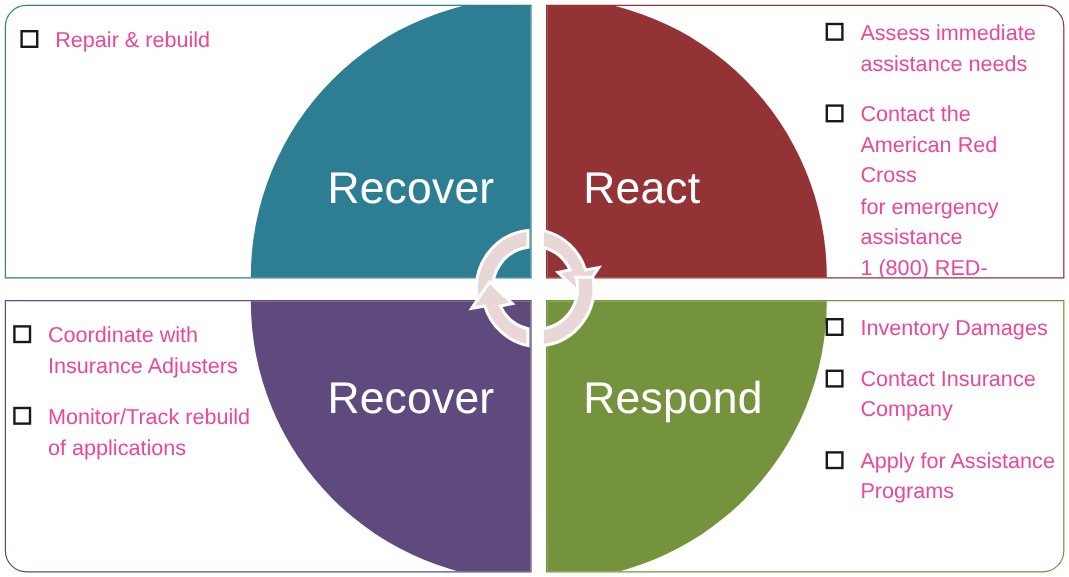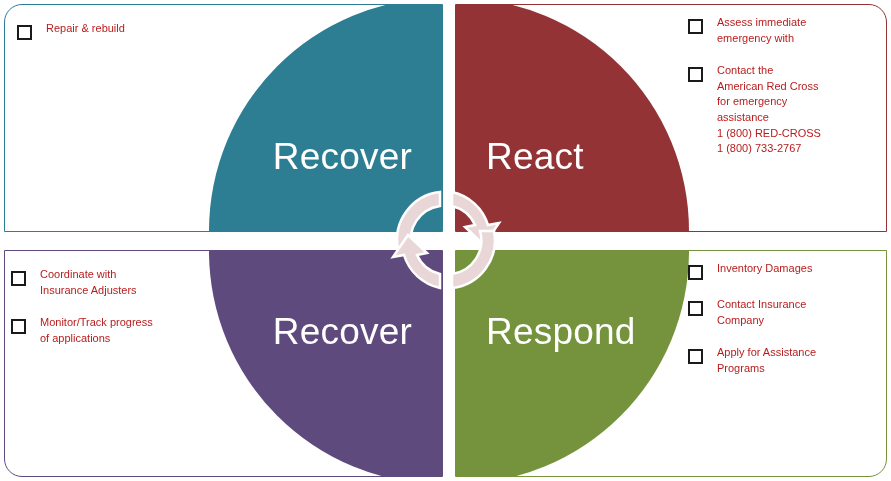--- a/index.html
+++ b/index.html
@@ -97,23 +97,23 @@
   .checkbox-icon {
     flex: 0 0 auto;
     width: 11px;
     height: 11px;
     border: 2px solid #1a1a1a;
     margin-top: 4px;
     margin-right: 14px;
     background: transparent;
   }
   .check-text {
-    font-size: 11px;
+    font-size: 18px;
     line-height: 1.42;
-    color: #b91c1c;
+    color: #ec4899;
     white-space: pre-line;
   }
 
   
   #cycle-arrows {
     position: absolute;
     left: 389px;
     top: 183px;
     width: 114px;
     height: 114px;
@@ -136,21 +136,21 @@
     </ul>
   </div>
 
   <div class="quad quad-tr">
     <div class="wedge"></div>
     <div class="q-title">React</div>
     <ul class="checklist">
       <li class="check-item">
         <span class="checkbox-icon"></span>
         <span class="check-text">Assess immediate
-emergency with</span>
+assistance needs</span>
       </li>
       <li class="check-item">
         <span class="checkbox-icon"></span>
         <span class="check-text">Contact the
 American Red Cross
 for emergency
 assistance
 1 (800) RED-CROSS
 1 (800) 733-2767</span>
       </li>
@@ -161,21 +161,21 @@
     <div class="wedge"></div>
     <div class="q-title">Recover</div>
     <ul class="checklist">
       <li class="check-item">
         <span class="checkbox-icon"></span>
         <span class="check-text">Coordinate with
 Insurance Adjusters</span>
       </li>
       <li class="check-item">
         <span class="checkbox-icon"></span>
-        <span class="check-text">Monitor/Track progress
+        <span class="check-text">Monitor/Track rebuild
 of applications</span>
       </li>
     </ul>
   </div>
 
   <div class="quad quad-br">
     <div class="wedge"></div>
     <div class="q-title">Respond</div>
     <ul class="checklist">
       <li class="check-item">

